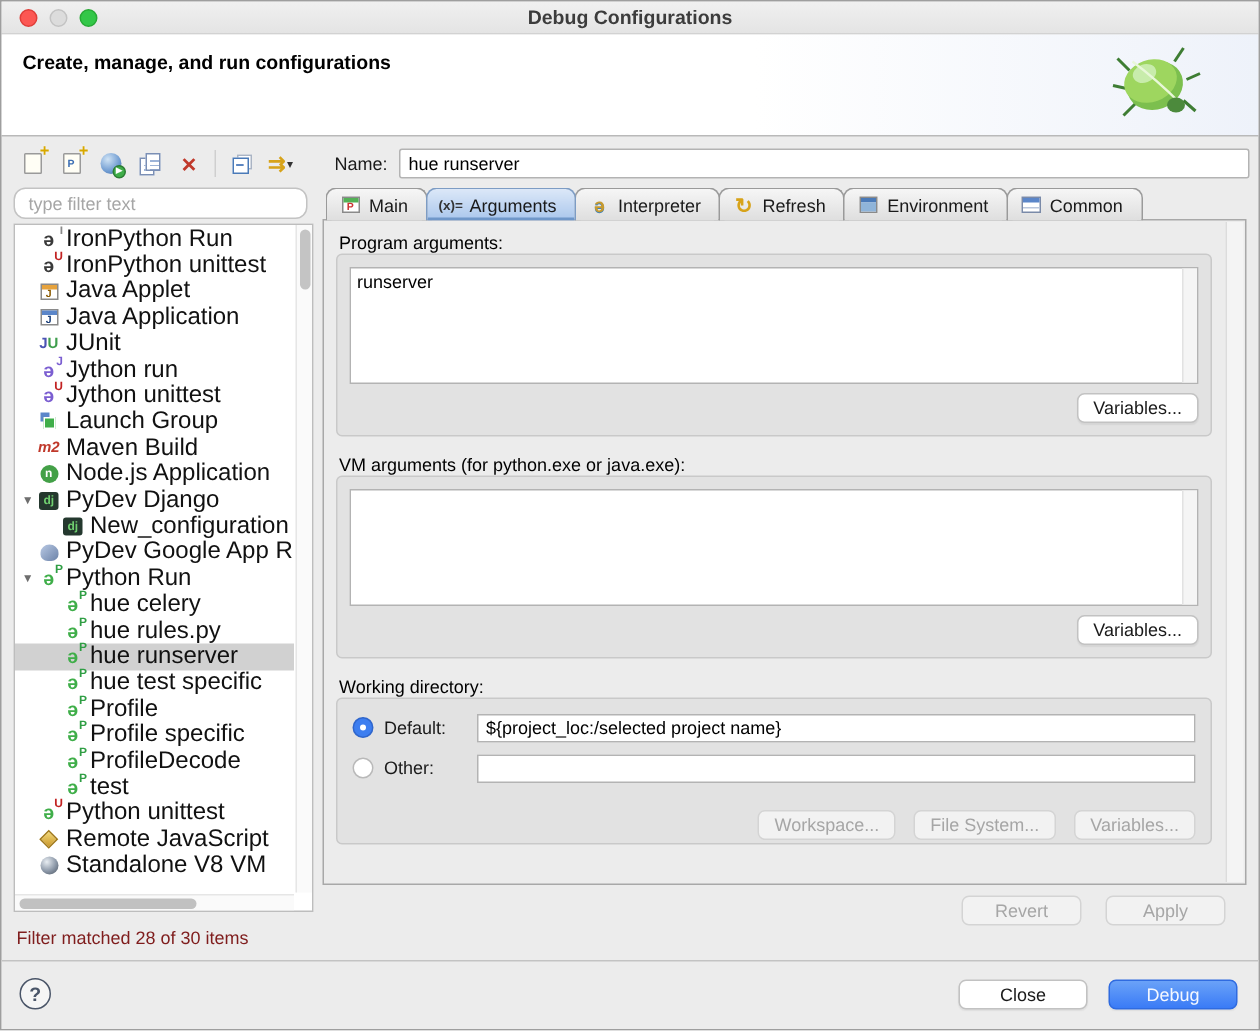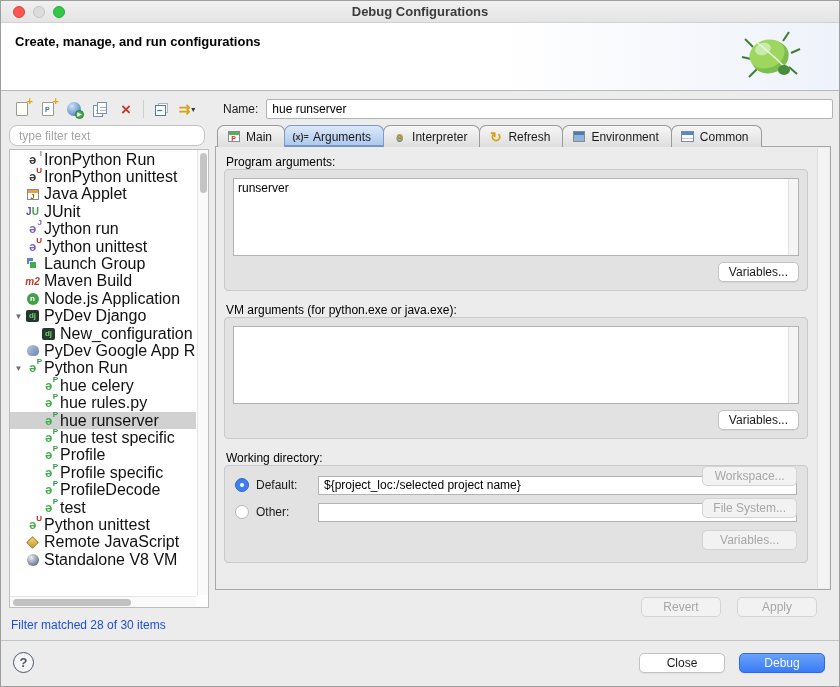--- a/index.html
+++ b/index.html
@@ -64,21 +64,21 @@
   .icircle { width:12px; height:12px; border-radius:50%; color:#fff; font-size:8px; font-weight:bold; line-height:12px; text-align:center; }
   .dj { width:13px; height:12px; border-radius:2px; background:#24382e; color:#6fcf6f; font-size:8px; font-weight:bold; line-height:12px; text-align:center; }
   .cloud { width:12px; height:11px; border-radius:50% 50% 40% 40%; background:linear-gradient(135deg,#b9c9e4,#6b82a8); }
   .diamond { width:9px; height:9px; transform:rotate(45deg); background:linear-gradient(135deg,#f4d978,#c9972b); border:1px solid #a07818; }
   .sphere { width:12px; height:12px; border-radius:50%; background:radial-gradient(circle at 35% 30%,#e8edf2,#8a96a6 55%,#49535f); }
 
   .tree-vscroll { position:absolute; right:0; top:0; bottom:12px; width:11px; background:#fafafa; border-left:1px solid #e6e6e6; }
   .tree-vthumb { position:absolute; left:2px; top:3px; width:7px; height:40px; border-radius:4px; background:#c4c4c4; }
   .tree-hscroll { position:absolute; left:0; right:12px; bottom:0; height:11px; background:#fafafa; border-top:1px solid #e6e6e6; }
   .tree-hthumb { position:absolute; left:3px; top:2px; width:118px; height:7px; border-radius:4px; background:#c1c1c1; }
-  .status { position:absolute; left:2px; bottom:4px; font-size:12px; color:#1d4ed8; }
+  .status { position:absolute; left:2px; bottom:4px; font-size:12px; color:#7f1d1d; }
 
   
   .right { position:absolute; left:214px; top:96px; width:618px; bottom:47px; }
   .name-row { position:absolute; left:0; top:2px; width:100%; height:20px; display:flex; align-items:center; }
   .name-label { margin-left:8px; margin-right:8px; }
   .name-input { flex:1; height:20px; border:1px solid #b3b3b3; border-radius:2px; padding:0 5px; font-size:12px; font-family:"Liberation Sans",sans-serif; background:#fff; }
 
   .tabs { position:absolute; left:2px; top:28px; height:22px; display:flex; z-index:2; }
   .tab { position:relative; display:flex; align-items:center; gap:5px; padding:0 12px 0 8px; height:22px; border:1px solid #9a9a9a; border-bottom:none; border-radius:7px 7px 0 0; background:linear-gradient(#f6f6f6,#dedede); margin-right:-1px; font-size:12px; }
   .tab.sel { background:linear-gradient(#dce8f8,#a9c6ec); border-color:#7d9cc4; z-index:3; box-shadow:inset 0 -2px 0 #6f97c9; }
@@ -214,20 +214,30 @@
               <span class="iwin">
                 <span class="top" style="background: rgb(230, 162, 60);"></span>
                 <span class="lt" style="color: rgb(138, 90, 0);">J</span>
               </span>
             </span>
             <span class="tlabel">Java Applet</span>
           </div>
           <div class="trow">
             <span class="arrowcol"></span>
             <span class="ti">
+              <span class="iwin">
+                <span class="top" style="background: rgb(91, 134, 201);"></span>
+                <span class="lt" style="color: rgb(26, 63, 122);">J</span>
+              </span>
+            </span>
+            <span class="tlabel">Java Application</span>
+          </div>
+          <div class="trow">
+            <span class="arrowcol"></span>
+            <span class="ti">
               <span class="junit" style="color: rgb(74, 83, 179);">J</span>
               <span class="junit" style="color: rgb(63, 158, 77);">U</span>
             </span>
             <span class="tlabel">JUnit</span>
           </div>
           <div class="trow">
             <span class="arrowcol"></span>
             <span class="ti">
               <span class="snake" style="color: rgb(123, 94, 209);">ə</span>
               <span class="sup" style="color: rgb(123, 94, 209);">J</span>
@@ -479,21 +489,21 @@
         <div class="wd-row" style="top:36px;">
           <span class="radio"></span>
           <span class="wd-label">Other:</span>
           <input class="wd-input" type="text" value="" style="">
         </div>
         <div class="wd-row" style="top:9px;">
           <span class="radio on"></span>
           <span class="wd-label">Default:</span>
           <input class="wd-input" type="text" value="${project_loc:/selected project name}" style="">
         </div>
-        <div class="gbtn-row" style="bottom:12px; right:10px;flex-direction:column;">
+        <div class="gbtn-row" style="bottom:2px; right:10px;">
           <button class="mbtn" disabled="">Workspace...</button>
           <button class="mbtn" disabled="">File System...</button>
           <button class="mbtn" disabled="">Variables...</button>
         </div>
       </div>
 
       <div class="pane-scroll"></div>
     </div>
 
     <div class="ra-row">

